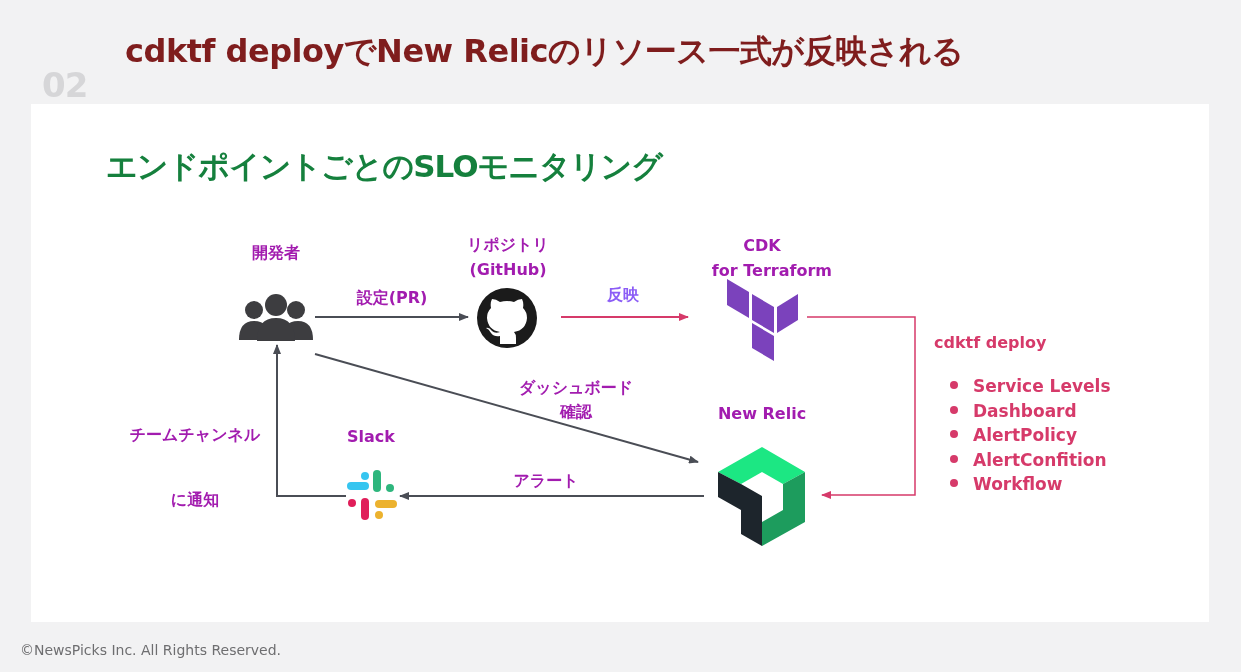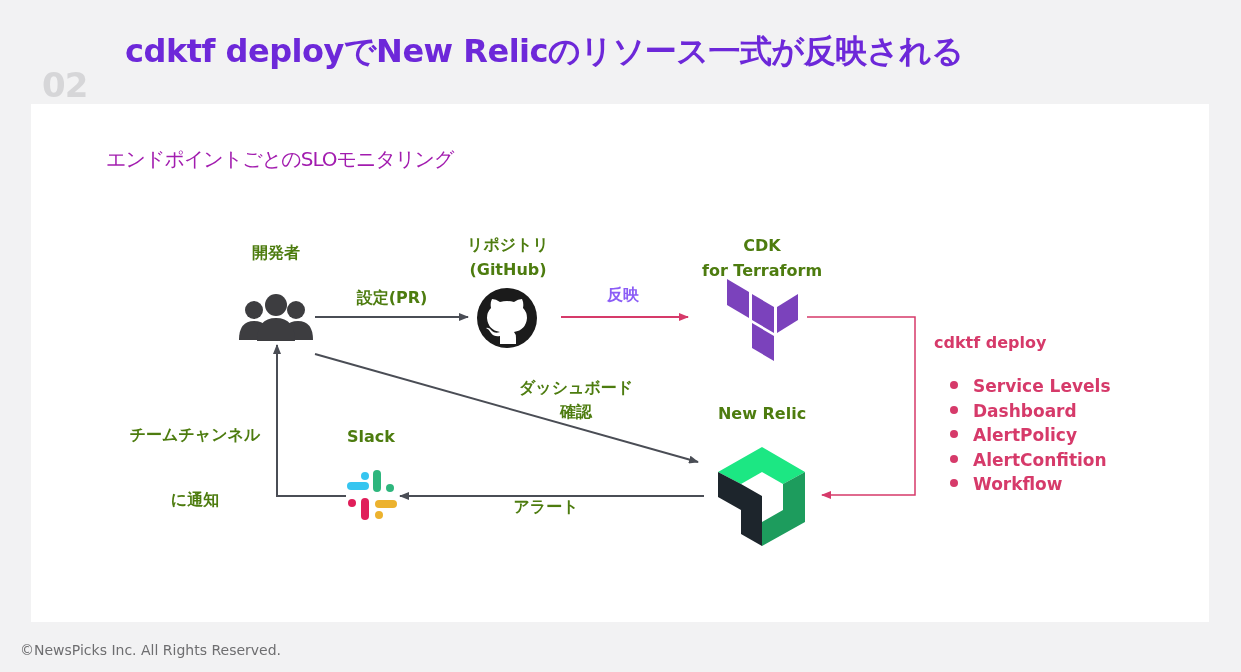--- a/index.html
+++ b/index.html
@@ -6,31 +6,31 @@
   body {
     width:1241px; height:672px; background:#f2f2f3; position:relative; overflow:hidden;
     font-family:"DejaVu Sans", "Liberation Sans", sans-serif;
   }
   .slide-num {
     position:absolute; left:42px; top:38px; font-size:34px; font-weight:bold; color:#d6d6d8;
     letter-spacing:-1px;
     margin-top:27px;
   }
   .slide-title {
-    position:absolute; left:125px; top:30px; font-size:32px; font-weight:bold; color:#6d28d9;
+    position:absolute; left:125px; top:30px; font-size:32px; font-weight:bold; color:#7f1d1d;
     letter-spacing:-0.5px; white-space:nowrap;
   }
   .panel {
     position:absolute; left:31px; top:104px; width:1178px; height:518px; background:#ffffff;
   }
   .section-title {
-    position:absolute; left:106px; top:146px; font-size:20px; font-weight:normal; color:#a21caf;
+    position:absolute; left:106px; top:146px; font-size:31px; font-weight:bold; color:#15803d;
     letter-spacing:-1px; white-space:nowrap;
   }
-  .lbl { position:absolute; font-size:16px; font-weight:bold; color:#4d7c0f; text-align:center; white-space:nowrap; line-height:24px; }
+  .lbl { position:absolute; font-size:16px; font-weight:bold; color:#a21caf; text-align:center; white-space:nowrap; line-height:24px; }
   .lbl.pink { color:#8b5cf6; }
   svg.diagram { position:absolute; left:0; top:0; }
   .deploy-title { position:absolute; left:934px; top:333px; font-size:16px; font-weight:bold; color:#d63a6a; white-space:nowrap; }
   .deploy-list { position:absolute; left:936px; top:360px; margin:14px; padding:0; list-style:none; }
   .deploy-list li { font-size:17px; font-weight:bold; color:#d63a6a; line-height:24.5px; white-space:nowrap; }
   .deploy-list li .bullet { display:inline-block; width:8px; height:8px; border-radius:50%; background:#d63a6a; margin-right:15px; vertical-align:middle; position:relative; top:-2px; }
   .footer { position:absolute; left:20px; top:642px; font-size:14px; color:#6e6e70; white-space:nowrap; }
 </style>
 </head>
 <body>
@@ -102,31 +102,31 @@
     <circle cx="352" cy="503" r="4" fill="#e01e5a"></circle>
   </g>
 </svg>
 
 <div class="lbl" style="left:236px; top:241px; width:80px;">開発者</div>
 
 <div class="lbl" style="left:448px; top:233px; width:120px;">リポジトリ</div>
 <div class="lbl" style="left:448px; top:258px; width:120px;">(GitHub)</div>
 
 <div class="lbl" style="left:692px; top:234px; width:140px;">CDK</div>
-<div class="lbl" style="left:692px; top:259px; width:140px;">for Terraform</div>
+<div class="lbl" style="left:692px; top:259px; width:140px;text-align:right;">for Terraform</div>
 
 <div class="lbl" style="left:700px; top:402px; width:124px;">New Relic</div>
 
 <div class="lbl" style="left:336px; top:425px; width:70px;">Slack</div>
 
 <div class="lbl" style="left:340px; top:286px; width:104px;">設定(PR)</div>
 <div class="lbl pink" style="left:588px; top:283px; width:70px;">反映</div>
 <div class="lbl" style="left:496px; top:376px; width:160px;">ダッシュボード</div>
 <div class="lbl" style="left:496px; top:400px; width:160px;">確認</div>
-<div class="lbl" style="left:496px; top:469px; width:100px;margin-top:26px;">アラート</div>
+<div class="lbl" style="left:496px; top:469px; width:100px;">アラート</div>
 <div class="lbl" style="left:110px; top:423px; width:170px;">チームチャンネル</div>
 <div class="lbl" style="left:110px; top:448px; width:170px;margin-top:40px;">に通知</div>
 
 <div class="deploy-title">cdktf deploy</div>
 <ul class="deploy-list">
   <li><span class="bullet"></span><span>Service Levels</span></li>
   <li><span class="bullet"></span><span>Dashboard</span></li>
   <li><span class="bullet"></span><span>AlertPolicy</span></li>
   <li><span class="bullet"></span><span>AlertConfition</span></li>
   <li><span class="bullet"></span><span>Workflow</span></li>

